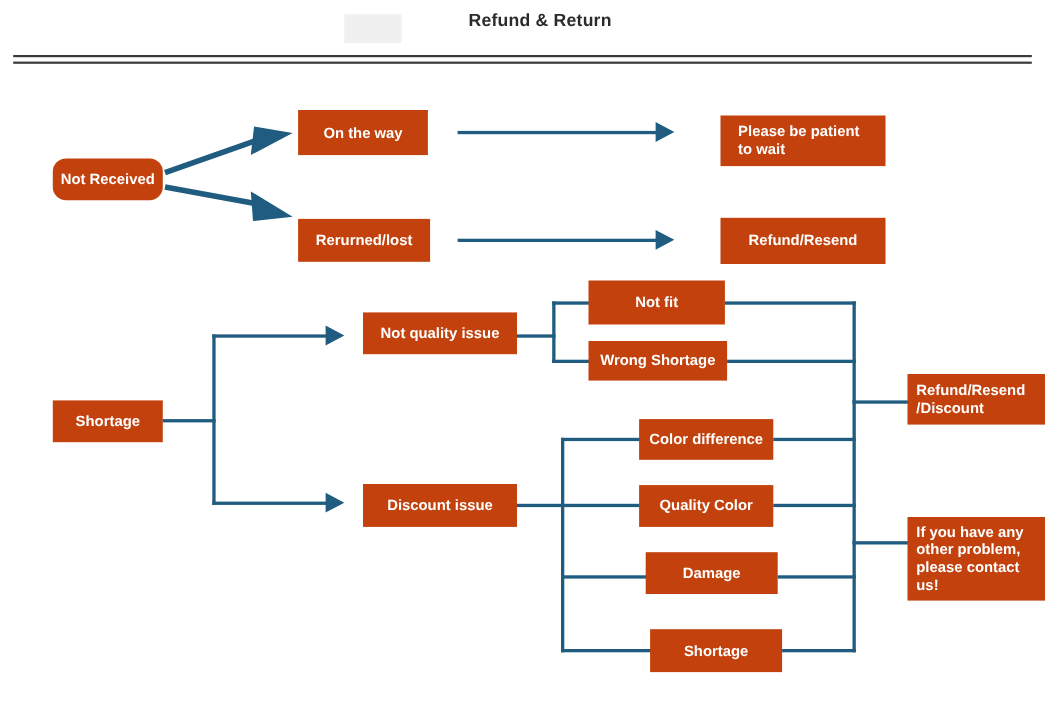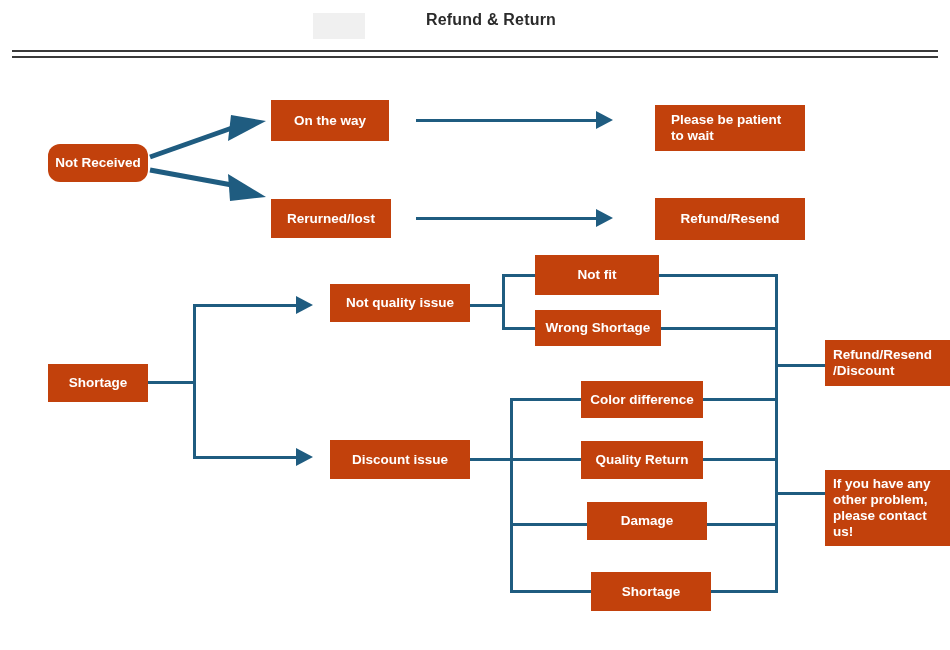--- a/index.html
+++ b/index.html
@@ -159,21 +159,21 @@
 
   <div class="conn hline" style="left:470px; top:458px; width:43px;"></div>
   <div class="conn vline" style="left:510px; top:398px; height:195px;"></div>
   <div class="conn hline" style="left:510px; top:398px; width:74px;"></div>
   <div class="conn hline" style="left:510px; top:458px; width:74px;"></div>
   <div class="conn hline" style="left:510px; top:523px; width:80px;"></div>
   <div class="conn hline" style="left:510px; top:590px; width:84px;"></div>
 
   <div class="node" style="left:581px; top:381px; width:122px; height:37px;">Color difference</div>
 
-  <div class="node" style="left:581px; top:441px; width:122px; height:38px;">Quality Return</div>
+  <div class="node" style="left:581px; top:441px; width:122px; height:38px;">Quality Color</div>
 
   <div class="node" style="left:587px; top:502px; width:120px; height:38px;">Damage</div>
 
   <div class="node" style="left:591px; top:572px; width:120px; height:39px;">Shortage</div>
 
   <div class="conn hline" style="left:659px; top:274px; width:119px;"></div>
   <div class="conn hline" style="left:661px; top:327px; width:117px;"></div>
   <div class="conn hline" style="left:703px; top:398px; width:75px;"></div>
   <div class="conn hline" style="left:703px; top:458px; width:75px;"></div>
   <div class="conn hline" style="left:707px; top:523px; width:71px;"></div>

